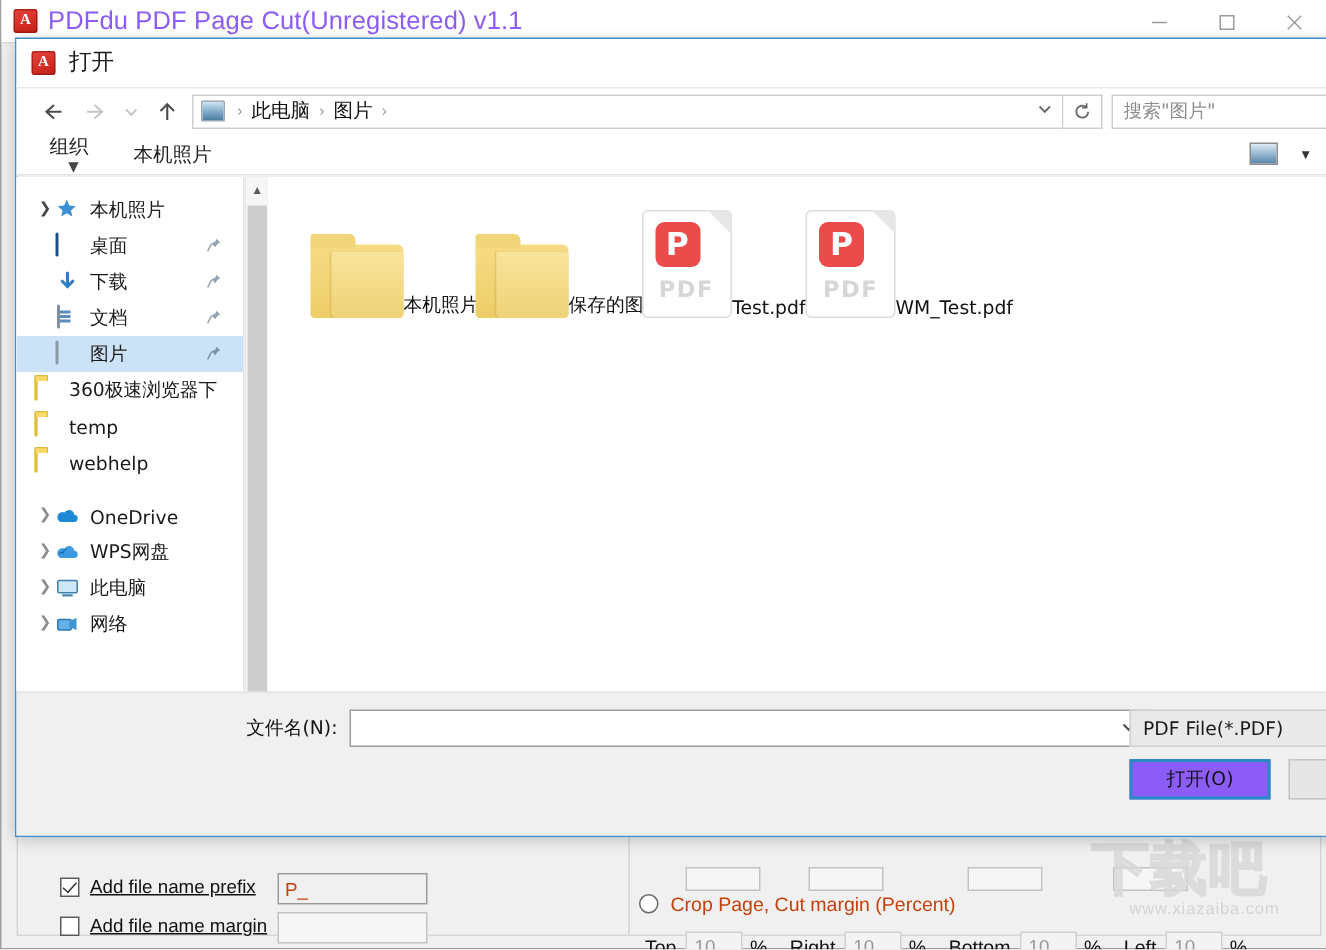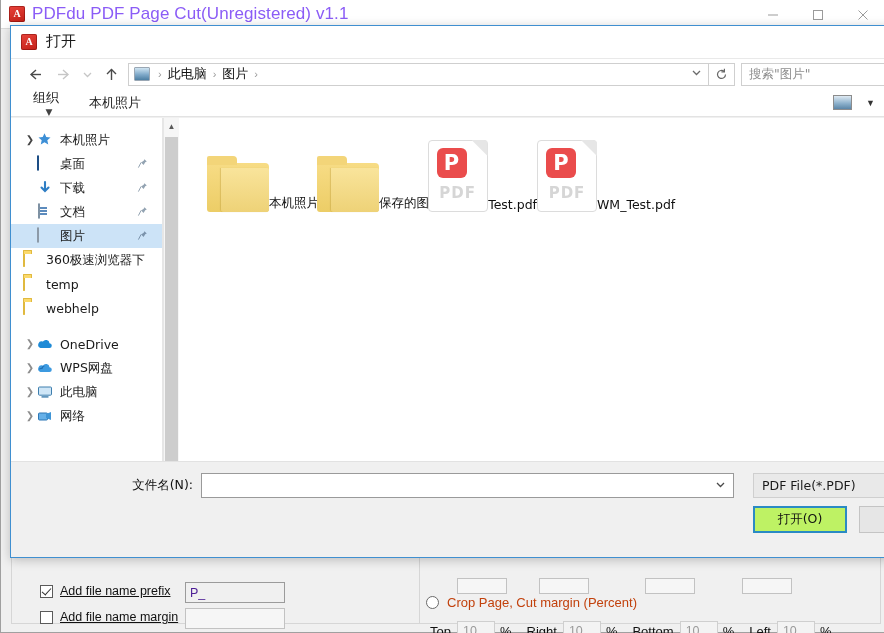--- a/index.html
+++ b/index.html
@@ -59,21 +59,21 @@
   }
   .chkbox.checked::after {
     content: ""; position: absolute; left: 3px; top: 0px; width: 4px; height: 8px;
     border: solid #333; border-width: 0 1.6px 1.6px 0; transform: rotate(42deg);
   }
   .chk-label { font-size: 12.5px; color: #111; text-decoration: underline; }
   .txtbox {
     position: absolute; height: 21px; border: 1px solid #c2c2c2; background: #f6f6f6;
     font-size: 12.5px; color: #222; padding: 2px 4px; line-height: 17px;
   }
-  .txtbox.filled { background: #f0f0f0; border-color: #9b9b9b; color: #4c1d95; }
+  .txtbox.filled { background: #f0f0f0; border-color: #9b9b9b; color: #c2410c; }
 
   .panel-right {
     position: absolute; left: 417px; top: 496px; width: 462px; height: 99px;
     border: 1px solid #d6d6d6; background: #f0f0f0;
   }
   .radio-row { position: absolute; display: flex; align-items: center; white-space: nowrap; }
   .radio {
     width: 13px; height: 13px; border: 1px solid #6a6a6a; border-radius: 50%;
     background: #fff; margin-right: 8px; flex: none;
   }
@@ -283,36 +283,37 @@
 
   
   .dlg-bottom {
     position: absolute; left: 0; right: 0; bottom: 0; height: 96px; background: #f0f0f0;
     border-top: 1px solid #e2e2e2;
   }
   .fname-row { position: absolute; left: 0; top: 11px; display: flex; align-items: center; }
   .fname-label {
     width: 190px; text-align: right; padding-right: 8px; font-size: 12.5px; color: #111;
     font-family: "DejaVu Sans", sans-serif;
+    margin-left: 32px;
   }
   .fname-combo {
     width: 533px; height: 25px; border: 1px solid #9a9a9a; background: #fff;
     display: flex; align-items: center; padding-left: 6px;
   }
   .fname-combo .val { flex: 1; font-size: 12.5px; color: #111; }
   .fname-combo .cv { color: #4a4a4a; padding-right: 7px; font-size: 10px; }
   .filter-combo {
     position: absolute; left: 742px; top: 11px; width: 160px; height: 25px;
     background: #e9e9e9; border: 1px solid #cfcfcf; display: flex; align-items: center;
     padding-left: 8px;
   }
   .filter-combo span { font-size: 12.5px; color: #1a1a1a; font-family: "DejaVu Sans", sans-serif; }
   .btn-open {
     position: absolute; left: 742px; top: 44px; width: 94px; height: 27px;
-    background: #bef264; border: 2px solid #2a8ac4;
+    background: #8b5cf6; border: 2px solid #2a8ac4;
     display: flex; align-items: center; justify-content: center;
     font-size: 12.5px; color: #111; font-family: "DejaVu Sans", sans-serif;
   }
   .btn-cancel {
     position: absolute; left: 848px; top: 44px; width: 94px; height: 27px;
     background: #e6e6e6; border: 1px solid #c4c4c4;
     display: flex; align-items: center; justify-content: center;
     font-size: 12.5px; color: #111; font-family: "DejaVu Sans", sans-serif;
   }
   .clip { position: absolute; left: 0; top: 0; width: 884px; height: 633px; overflow: hidden; }
@@ -386,20 +387,24 @@
 
         <span class="m-lab">Bottom</span>
         <span class="m-in">10</span>
         <span class="m-pct">%</span>
 
         <span class="m-lab">Left</span>
         <span class="m-in">10</span>
         <span class="m-pct">%</span>
       </div>
 
+      <div class="watermark">
+        <div class="wm-big">下载吧</div>
+        <div class="wm-small">www.xiazaiba.com</div>
+      </div>
     </div>
   </div>
 
   <div class="dialog">
 
     <div class="dlg-title">
       <div class="app-icon"></div>
       <div class="dlg-title-text">打开</div>
     </div>
 

